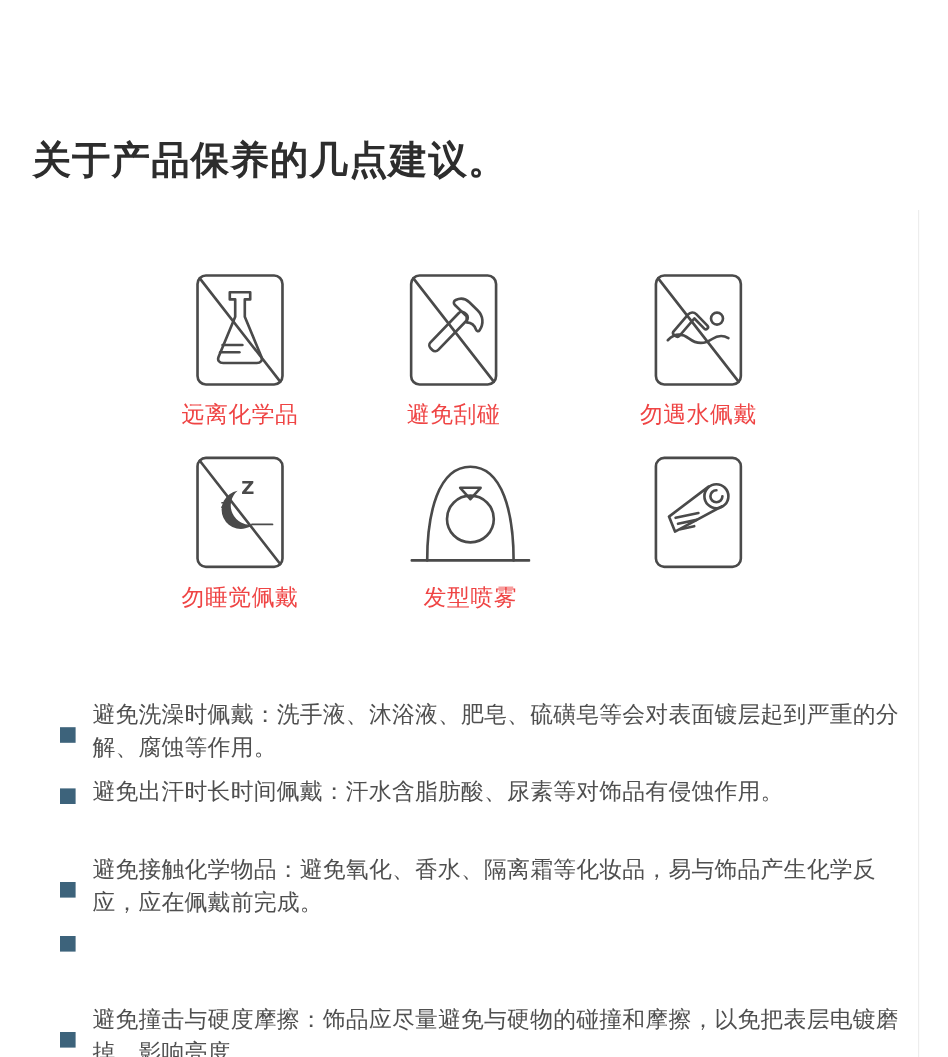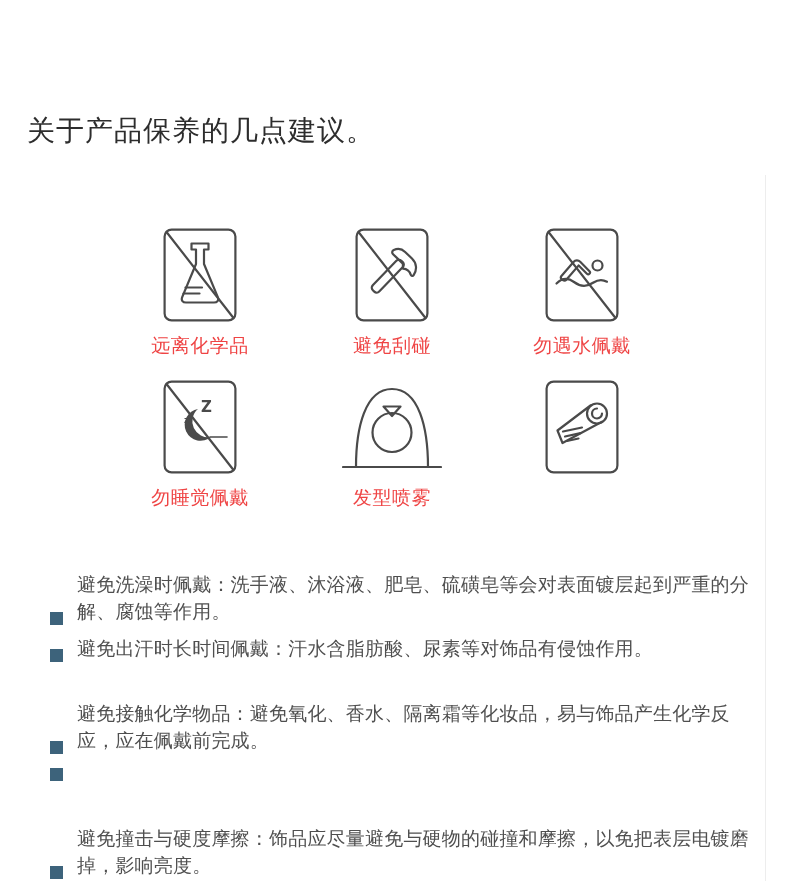--- a/index.html
+++ b/index.html
@@ -3,35 +3,35 @@
 <meta charset="utf-8">
 <style>
   html,body{margin:0;padding:0;}
   body{
     width:790px;height:881px;position:relative;background:#ffffff;
     font-family:"DejaVu Sans","Liberation Sans",sans-serif;
     overflow:hidden;
   }
   .page-title{
     position:absolute;left:27px;top:112px;
-    font-size:28px;font-weight:400;letter-spacing:1px;color:#2d2d2d;
+    font-size:32px;font-weight:700;letter-spacing:1px;color:#2d2d2d;
     white-space:nowrap;
   }
   .care-cell{
     position:absolute;width:180px;display:flex;flex-direction:column;
     align-items:center;
   }
   .care-label{
     margin-top:7px;font-size:19px;color:#ef4444;letter-spacing:0.5px;
     white-space:nowrap;
   }
   .care-cell svg{stroke:#4a4a4a;stroke-width:2.2;fill:none;
     stroke-linecap:round;stroke-linejoin:round;}
   .tip{
-    position:absolute;left:50px;width:716px;display:flex;align-items:flex-end;
+    position:absolute;left:50px;width:716px;display:flex;align-items:center;margin-top:12px;
   }
   .tip-square{
     width:13px;height:13px;background:#3d637b;margin-top:5px;flex:none;
   }
   .tip-text{
     margin-left:14px;font-size:19px;line-height:27px;color:#4f4f4f;
     letter-spacing:0.2px;
   }
   .edge-line{
     position:absolute;left:765px;top:175px;width:1px;height:706px;
@@ -50,21 +50,21 @@
       <rect x="1.6" y="1.6" width="70.8" height="90.8" rx="7"></rect>
       <path d="M28.5 15.5 h17 v6 h-4.5 v14.5 l13.8 33.2 c1.3 3.2 -0.6 5.3 -3.8 5.3 h-28 c-3.2 0 -5.1 -2.1 -3.8 -5.3 l13.8 -33.2 v-14.5 h-4.5 z"></path>
       <line x1="22.5" y1="59.5" x2="39" y2="59.5"></line>
       <line x1="20.5" y1="65.5" x2="36.5" y2="65.5"></line>
       <line x1="3.5" y1="4" x2="70.5" y2="90"></line>
     </svg>
   </span>
   <div class="care-label">远离化学品</div>
 </div>
 
-<div class="care-cell" style="left:302px;top:228px">
+<div class="care-cell" style="left:288px;top:228px">
   <span>
     <svg width="74" height="94" viewBox="0 0 74 94">
       <rect x="1.6" y="1.6" width="70.8" height="90.8" rx="7"></rect>
       <g transform="rotate(44 37 46)">
         <rect x="31" y="30" width="9" height="41" rx="3.5"></rect>
         <path d="M24 31 c-2 0 -3.1 -1.7 -2.4 -3.5 c1.5 -4 5 -6.5 9.5 -6.5 h9.5 c6.6 0 11.7 4.4 12.8 10.8 c0.25 1.5 -1.2 2.4 -2.5 1.7 c-3.2 -1.7 -6.9 -1.3 -9.7 1 l-3.6 -3.5 z"></path>
       </g>
       <line x1="3.5" y1="4" x2="70.5" y2="90"></line>
     </svg>
   </span>

